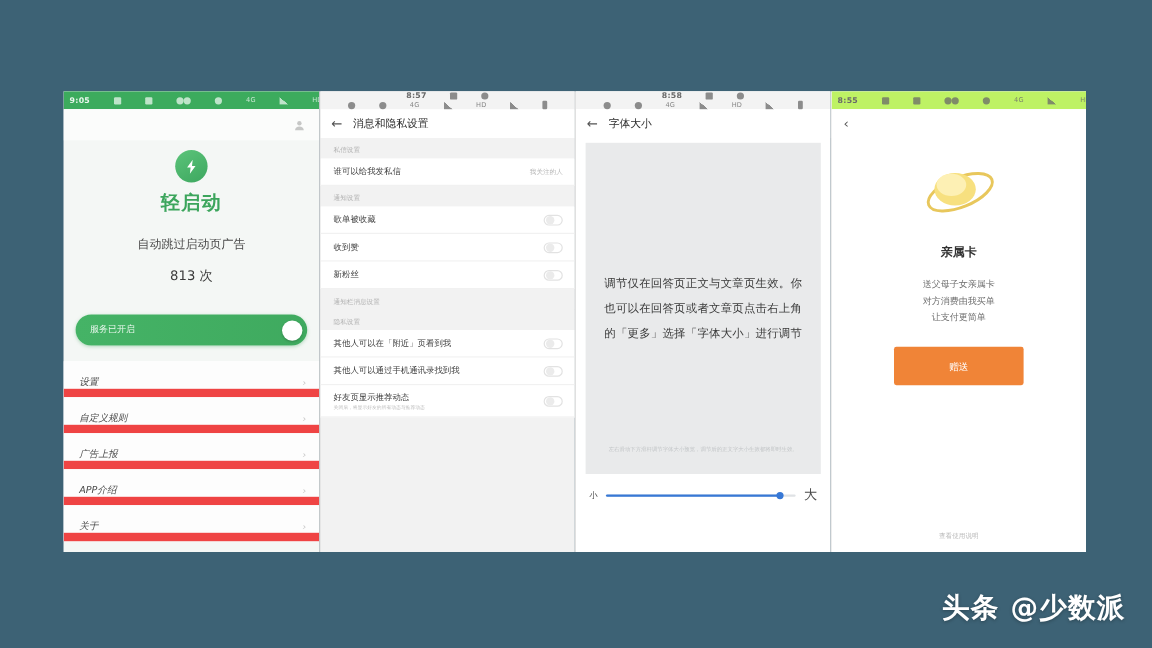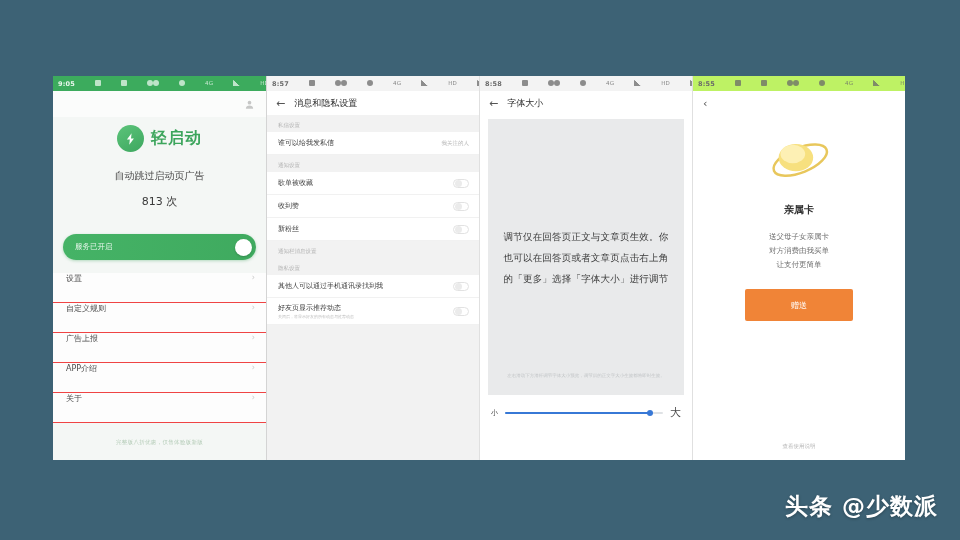--- a/index.html
+++ b/index.html
@@ -34,23 +34,23 @@
   .statusbar {
     height: 15px;
     display: flex;
     align-items: center;
     justify-content: space-between;
     padding: 0 5px;
     font-size: 6px;
     letter-spacing: .2px;
   }
   .statusbar.green { background: #3cab5d; color: #eaf7ee; }
-  .statusbar.light { background: #f3f3f3; color: #6a6a6a; }
+  .statusbar.light { background: #f3f3f3; color: #6a6a6a; flex-direction: column; }
   .statusbar.white { background: #bef264; color: #6a6a6a; }
-  .sb-left, .sb-right { display: flex; gap: 20px; }
+  .sb-left, .sb-right { display: flex; align-items: center; gap: 20px; }
   .sb-time { font-size: 6.5px; font-weight: bold; }
   .sb-ico {
     display: inline-block;
     width: 6px; height: 6px;
     border-radius: 1px;
     background: currentColor;
     opacity: .75;
   }
   .sb-ico.circ { border-radius: 50%; }
   .sb-ico.bars {
@@ -80,20 +80,21 @@
     background: #fbfcfb;
   }
   .person-icon { width: 11px; height: 11px; opacity: .45; }
   .p1-hero {
     text-align: center;
     padding-top: 8px;
   }
   .p1-logo-row {
     display: flex; align-items: center; justify-content: center;
     gap: 7px;
+    flex-direction: column;
   }
   .bolt-badge {
     width: 27px; height: 27px;
     border-radius: 50%;
     background: linear-gradient(150deg,#5cc47a,#3da75f);
     display: flex; align-items: center; justify-content: center;
   }
   .p1-appname {
     font-size: 16px;
     color: #3ca55c;
@@ -122,27 +123,28 @@
   }
   .p1-toggle-label { font-size: 7.5px; color: #e8f7ec; }
   .knob {
     width: 17px; height: 17px; border-radius: 50%;
     background: #fff;
     box-shadow: 0 1px 2px rgba(0,0,0,.2);
   }
   .p1-list { margin-top: 13px; background: #fff; }
   .p1-row {
     height: 30px;
-    display: flex; align-items: flex-start;
+    display: flex; align-items: flex-end;
     justify-content: space-between;
     padding: 0 11px 0 13px;
-    border-bottom: 1px solid #ef4444;
+    border-bottom: 7px solid #ef4444;
     font-size: 8px;
     color: #4c4c4c;
     background: #fdfdfd;
+    font-style: italic;
   }
   .chev {
     color: #c9c9c9;
     font-size: 8px;
   }
   .p1-footnote {
     text-align: center;
     margin-top: 16px;
     font-size: 5.5px;
     color: #b6cdb9;
@@ -434,20 +436,24 @@
     </div>
     <div class="p2-row">
       <span>新粉丝</span>
       <span class="mini-switch"></span>
     </div>
 
     <div class="sec-head">通知栏消息设置</div>
 
     <div class="sec-head">隐私设置</div>
     <div class="p2-row">
+      <span>其他人可以在「附近」页看到我</span>
+      <span class="mini-switch"></span>
+    </div>
+    <div class="p2-row">
       <span>其他人可以通过手机通讯录找到我</span>
       <span class="mini-switch"></span>
     </div>
     <div class="p2-row tall">
       <span class="lbl-wrap">
         <span>好友页显示推荐动态</span>
         <span class="sublbl">关闭后，将显示好友的所有动态与推荐动态</span>
       </span>
       <span class="mini-switch"></span>
     </div>

